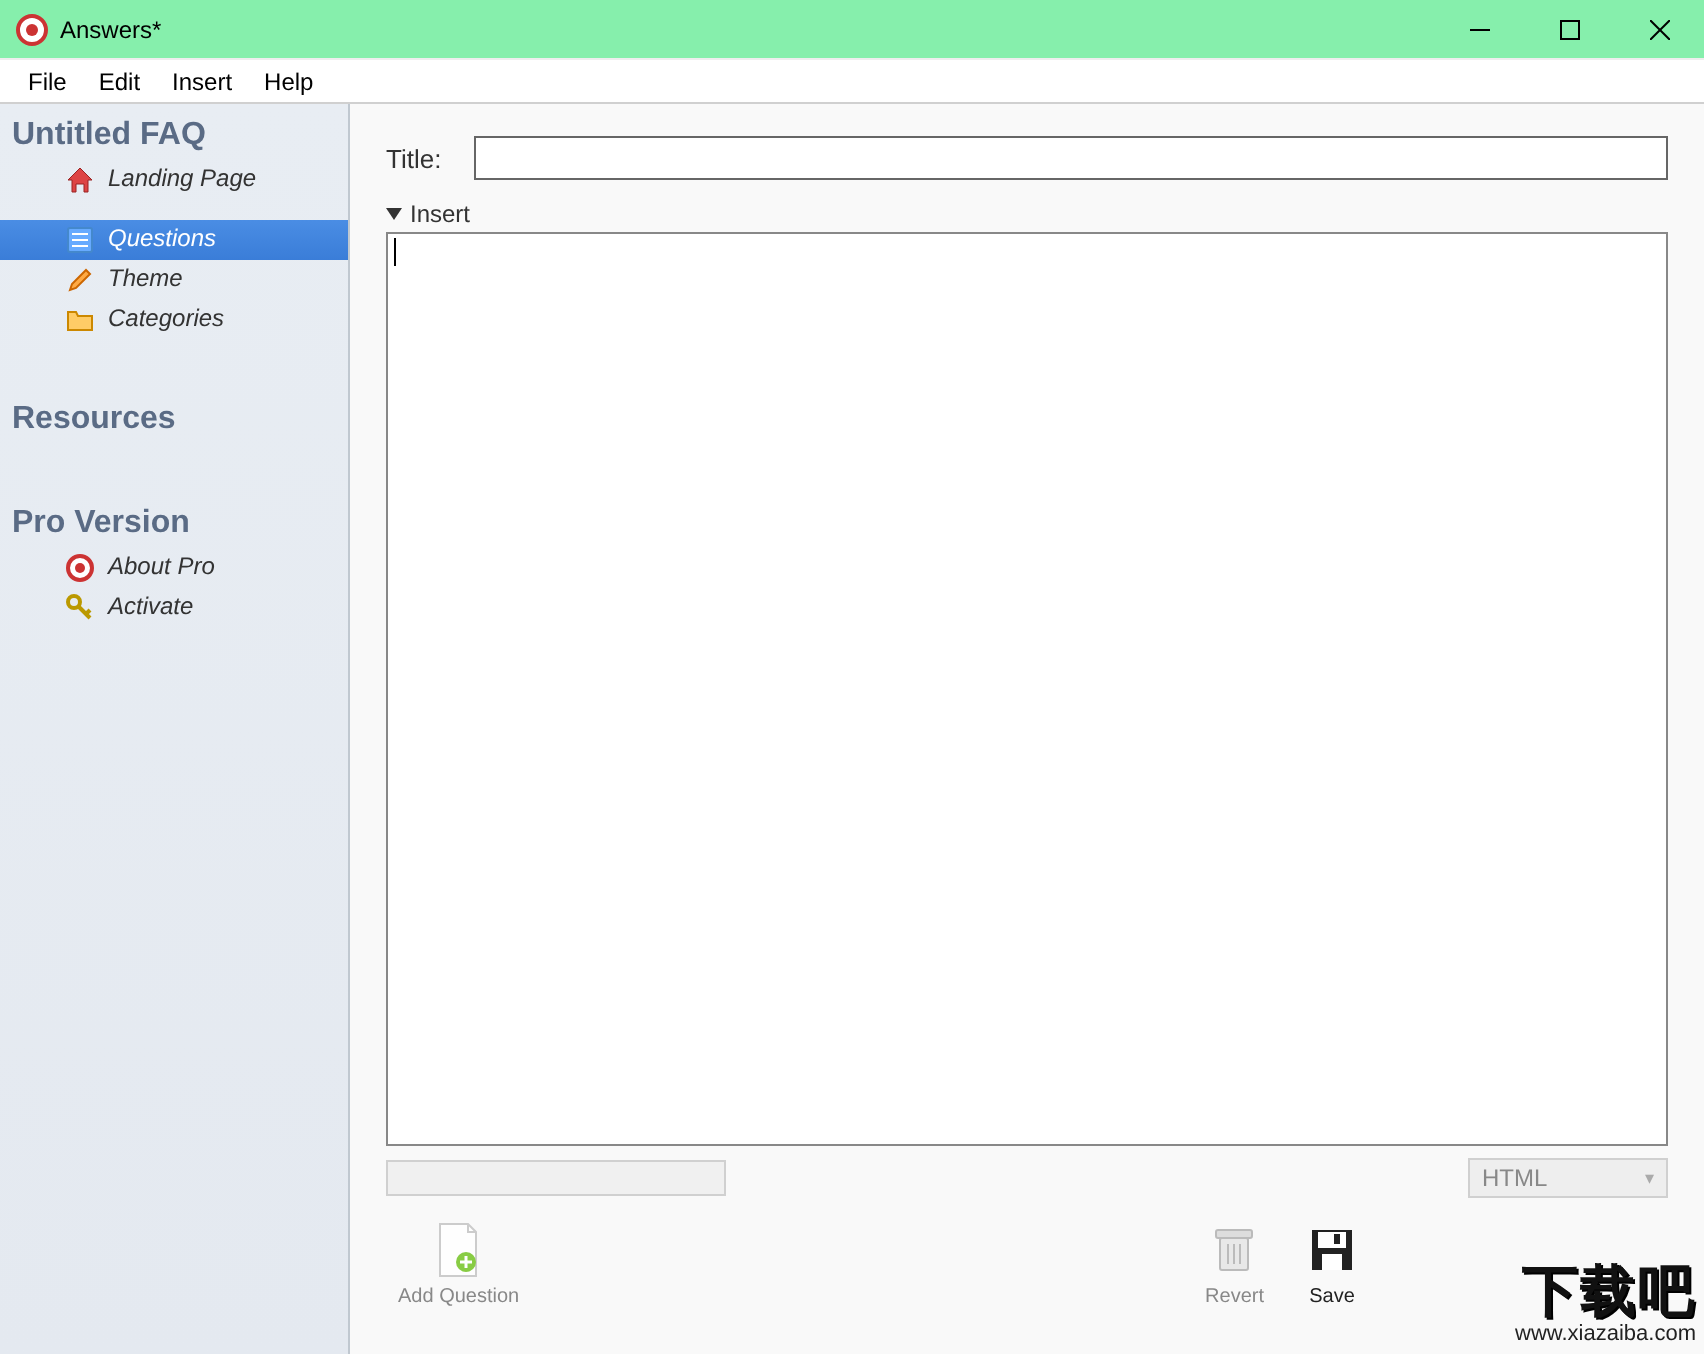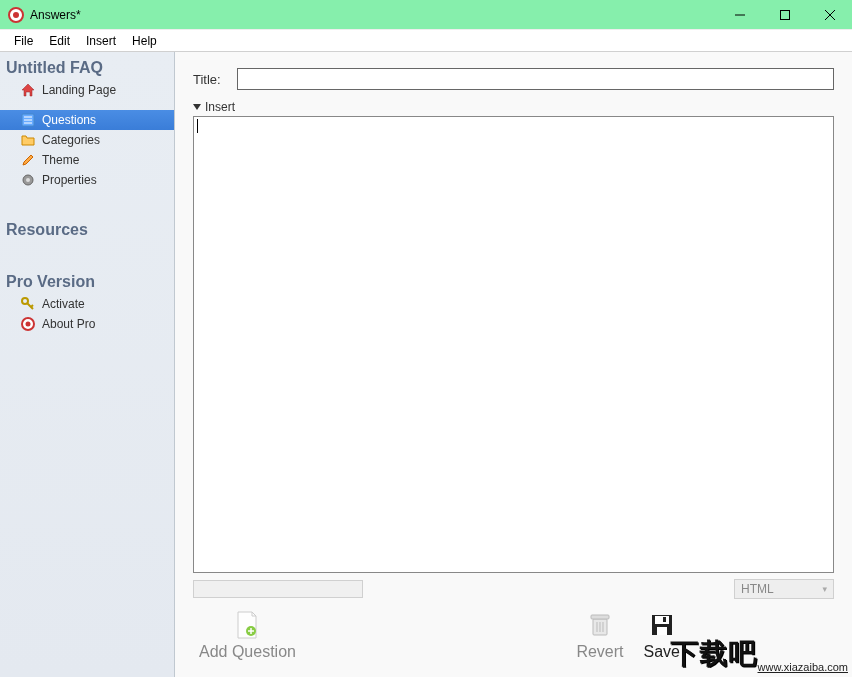--- a/index.html
+++ b/index.html
@@ -16,21 +16,21 @@
 .menubar { height: 22px; border-bottom: 1px solid #d0d0d0; display: flex; align-items: center; padding-left: 6px; background: #fff; }
 .menubar .menu-item { padding: 2px 8px; font-size: 12px; cursor: default; }
 
 
 .main { display: flex; height: calc(100% - 52px); }
 
 
 .sidebar { width: 175px; background: linear-gradient(to bottom, #e8edf3, #e4e9f0); border-right: 1px solid #c0c8d0; padding-top: 4px; }
 .sidebar-section-header { font-weight: bold; color: #5a6b85; font-size: 16px; padding: 3px 6px; }
 .sidebar-section-header.mt { margin-top: 28px; }
-.sidebar-item { display: flex; align-items: center; padding: 2px 6px 2px 20px; height: 20px; cursor: default; color: #333; }
+.sidebar-item { display: flex; align-items: flex-start; padding: 2px 6px 2px 32px; height: 20px; cursor: default; color: #333; font-style: italic; }
 .sidebar-item.selected { background: linear-gradient(to bottom, #4a8de4, #3a7dd8); color: #fff; margin-top: 10px; }
 .sidebar-item .sicon { width: 16px; height: 16px; margin-right: 6px; display: flex; align-items: center; justify-content: center; }
 .sidebar-item .slabel { font-size: 12px; }
 
 
 .content { flex: 1; display: flex; flex-direction: column; padding: 16px 18px 8px 18px; background: #f9f9f9; }
 .form-row { display: flex; align-items: center; margin-bottom: 10px; }
 .form-label { width: 70px; font-size: 13px; color: #333; }
 .form-select { flex: 1; height: 22px; border: 1px solid #a0a0a0; background: #fff; font-size: 12px; padding: 0 6px; appearance: none; position: relative; }
 .select-wrap { flex: 1; position: relative; }
@@ -45,28 +45,28 @@
 .editor .cursor { border-left: 1px solid #000; height: 14px; display: inline-block; }
 
 .status-row { display: flex; align-items: center; margin-top: 6px; height: 20px; }
 .status-left { width: 170px; height: 18px; border: 1px solid #d0d0d0; background: #f0f0f0; }
 .status-right { margin-left: auto; width: 100px; height: 20px; border: 1px solid #d0d0d0; background: #eee; display: flex; align-items: center; justify-content: space-between; padding: 0 6px; color: #888; font-size: 12px; }
 .status-right .chev { font-size: 9px; color: #aaa; }
 
 .toolbar-bottom { display: flex; align-items: flex-start; padding-top: 10px; height: 70px; gap: 8px; }
 .tb-btn { display: flex; flex-direction: column; align-items: center; cursor: default; padding: 2px 6px; }
 .tb-btn .tb-icon { width: 28px; height: 28px; display: flex; align-items: center; justify-content: center; margin-bottom: 4px; }
-.tb-btn .tb-label { font-size: 16px; color: #888; }
+.tb-btn .tb-label { font-size: 10px; color: #888; }
 .tb-btn.emph .tb-label { color: #222; font-weight: 500; }
 .tb-spacer { flex: 1; }
 
 
-.watermark { position: absolute; right: 4px; bottom: 4px; color: #000; display: flex; align-items: flex-end; pointer-events: none; }
+.watermark { position: absolute; right: 4px; bottom: 4px; color: #000; display: flex; flex-direction: column; align-items: flex-end; pointer-events: none; }
 .watermark .wm-big { font-size: 28px; font-weight: 900; font-family: "Microsoft YaHei", sans-serif; letter-spacing: 1px; background: linear-gradient(#fff,#ddd); -webkit-background-clip: text; color: #111; text-shadow: 1px 1px 0 #000; }
-.watermark .wm-small { font-size: 11px; font-family: Arial; color: #222; margin-top: -4px; text-decoration: underline; }
+.watermark .wm-small { font-size: 11px; font-family: Arial; color: #222; margin-top: -4px; }
 </style>
 </head>
 <body>
 
 <div class="titlebar">
   <span class="app-icon">
     <svg viewBox="0 0 16 16" width="16" height="16">
         <circle cx="8" cy="8" r="7" fill="#fff" stroke="#c33" stroke-width="2"></circle>
         <circle cx="8" cy="8" r="3" fill="#c33"></circle>
       </svg>
@@ -118,64 +118,55 @@
             <line x1="3" y1="4" x2="11" y2="4" stroke="#fff"></line>
             <line x1="3" y1="7" x2="11" y2="7" stroke="#fff"></line>
             <line x1="3" y1="10" x2="11" y2="10" stroke="#fff"></line>
           </svg>
         </span>
       <span class="slabel">Questions</span>
     </div>
     <div class="sidebar-item">
       <span class="sicon">
           <svg width="14" height="14" viewBox="0 0 14 14">
+            <path d="M2 12 L3 9 L10 2 L12 4 L5 11 Z" fill="#fa4" stroke="#c60"></path>
+          </svg>
+        </span>
+      <span class="slabel">Theme</span>
+    </div>
+    <div class="sidebar-item">
+      <span class="sicon">
+          <svg width="14" height="14" viewBox="0 0 14 14">
             <path d="M1 3 L5 3 L6 5 L13 5 L13 12 L1 12 Z" fill="#fc6" stroke="#c80"></path>
           </svg>
         </span>
       <span class="slabel">Categories</span>
     </div>
-    <div class="sidebar-item">
-      <span class="sicon">
-          <svg width="14" height="14" viewBox="0 0 14 14">
-            <path d="M2 12 L3 9 L10 2 L12 4 L5 11 Z" fill="#fa4" stroke="#c60"></path>
-          </svg>
-        </span>
-      <span class="slabel">Theme</span>
-    </div>
-    <div class="sidebar-item">
-      <span class="sicon">
-          <svg width="14" height="14" viewBox="0 0 14 14">
-            <circle cx="7" cy="7" r="5" fill="#999" stroke="#666"></circle>
-            <circle cx="7" cy="7" r="2" fill="#ddd"></circle>
-          </svg>
-        </span>
-      <span class="slabel">Properties</span>
-    </div>
 
     <div class="sidebar-section-header mt">Resources</div>
 
     <div class="sidebar-section-header mt">Pro Version</div>
+    <div class="sidebar-item">
+      <span class="sicon">
+          <svg width="14" height="14" viewBox="0 0 14 14">
+            <circle cx="7" cy="7" r="6" fill="#fff" stroke="#c33" stroke-width="2"></circle>
+            <circle cx="7" cy="7" r="2.5" fill="#c33"></circle>
+          </svg>
+        </span>
+      <span class="slabel">About Pro</span>
+    </div>
     <div class="sidebar-item">
       <span class="sicon">
           <svg width="14" height="14" viewBox="0 0 14 14">
             <circle cx="4" cy="4" r="3" fill="none" stroke="#b90" stroke-width="2"></circle>
             <line x1="6" y1="6" x2="12" y2="12" stroke="#b90" stroke-width="2"></line>
             <line x1="10" y1="10" x2="12" y2="8" stroke="#b90" stroke-width="2"></line>
           </svg>
         </span>
       <span class="slabel">Activate</span>
-    </div>
-    <div class="sidebar-item">
-      <span class="sicon">
-          <svg width="14" height="14" viewBox="0 0 14 14">
-            <circle cx="7" cy="7" r="6" fill="#fff" stroke="#c33" stroke-width="2"></circle>
-            <circle cx="7" cy="7" r="2.5" fill="#c33"></circle>
-          </svg>
-        </span>
-      <span class="slabel">About Pro</span>
     </div>
   </div>
 
   <div class="content">
     <div class="form-row">
       <span class="form-label" style="width:44px">Title:</span>
       <input class="form-input" type="text" value="" style="">
     </div>
     <div class="insert-row">
       <span class="insert-tri"></span>

